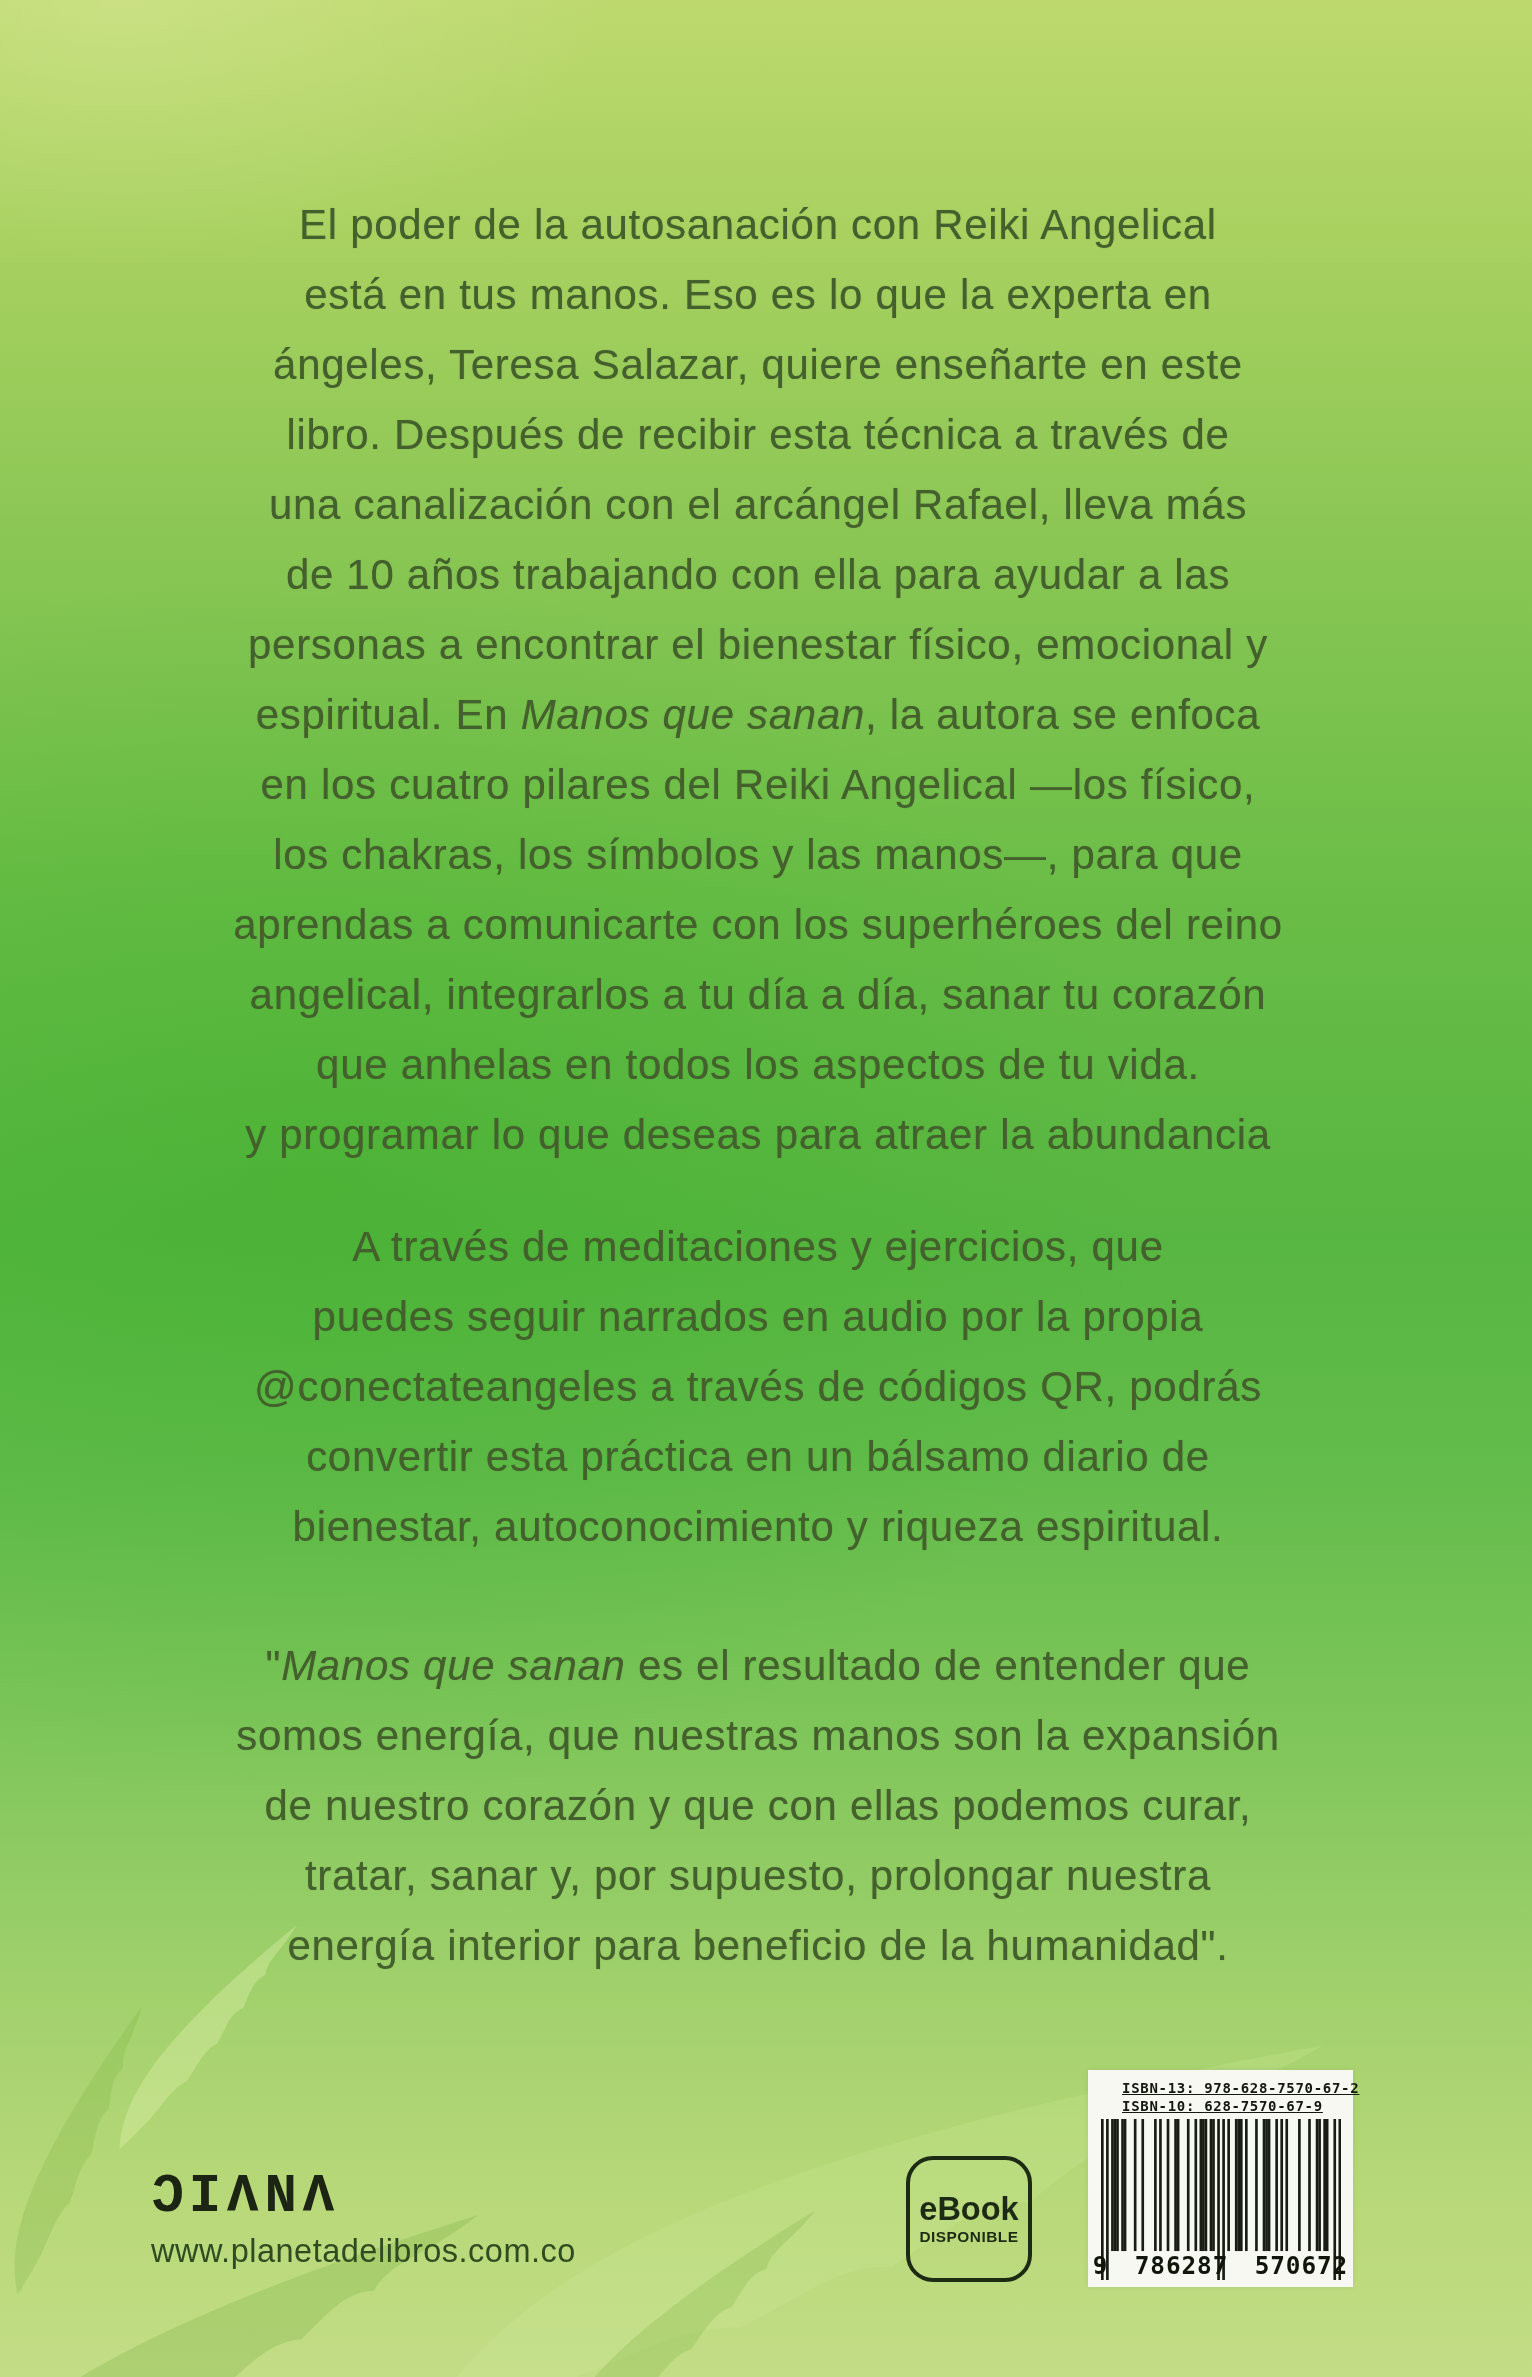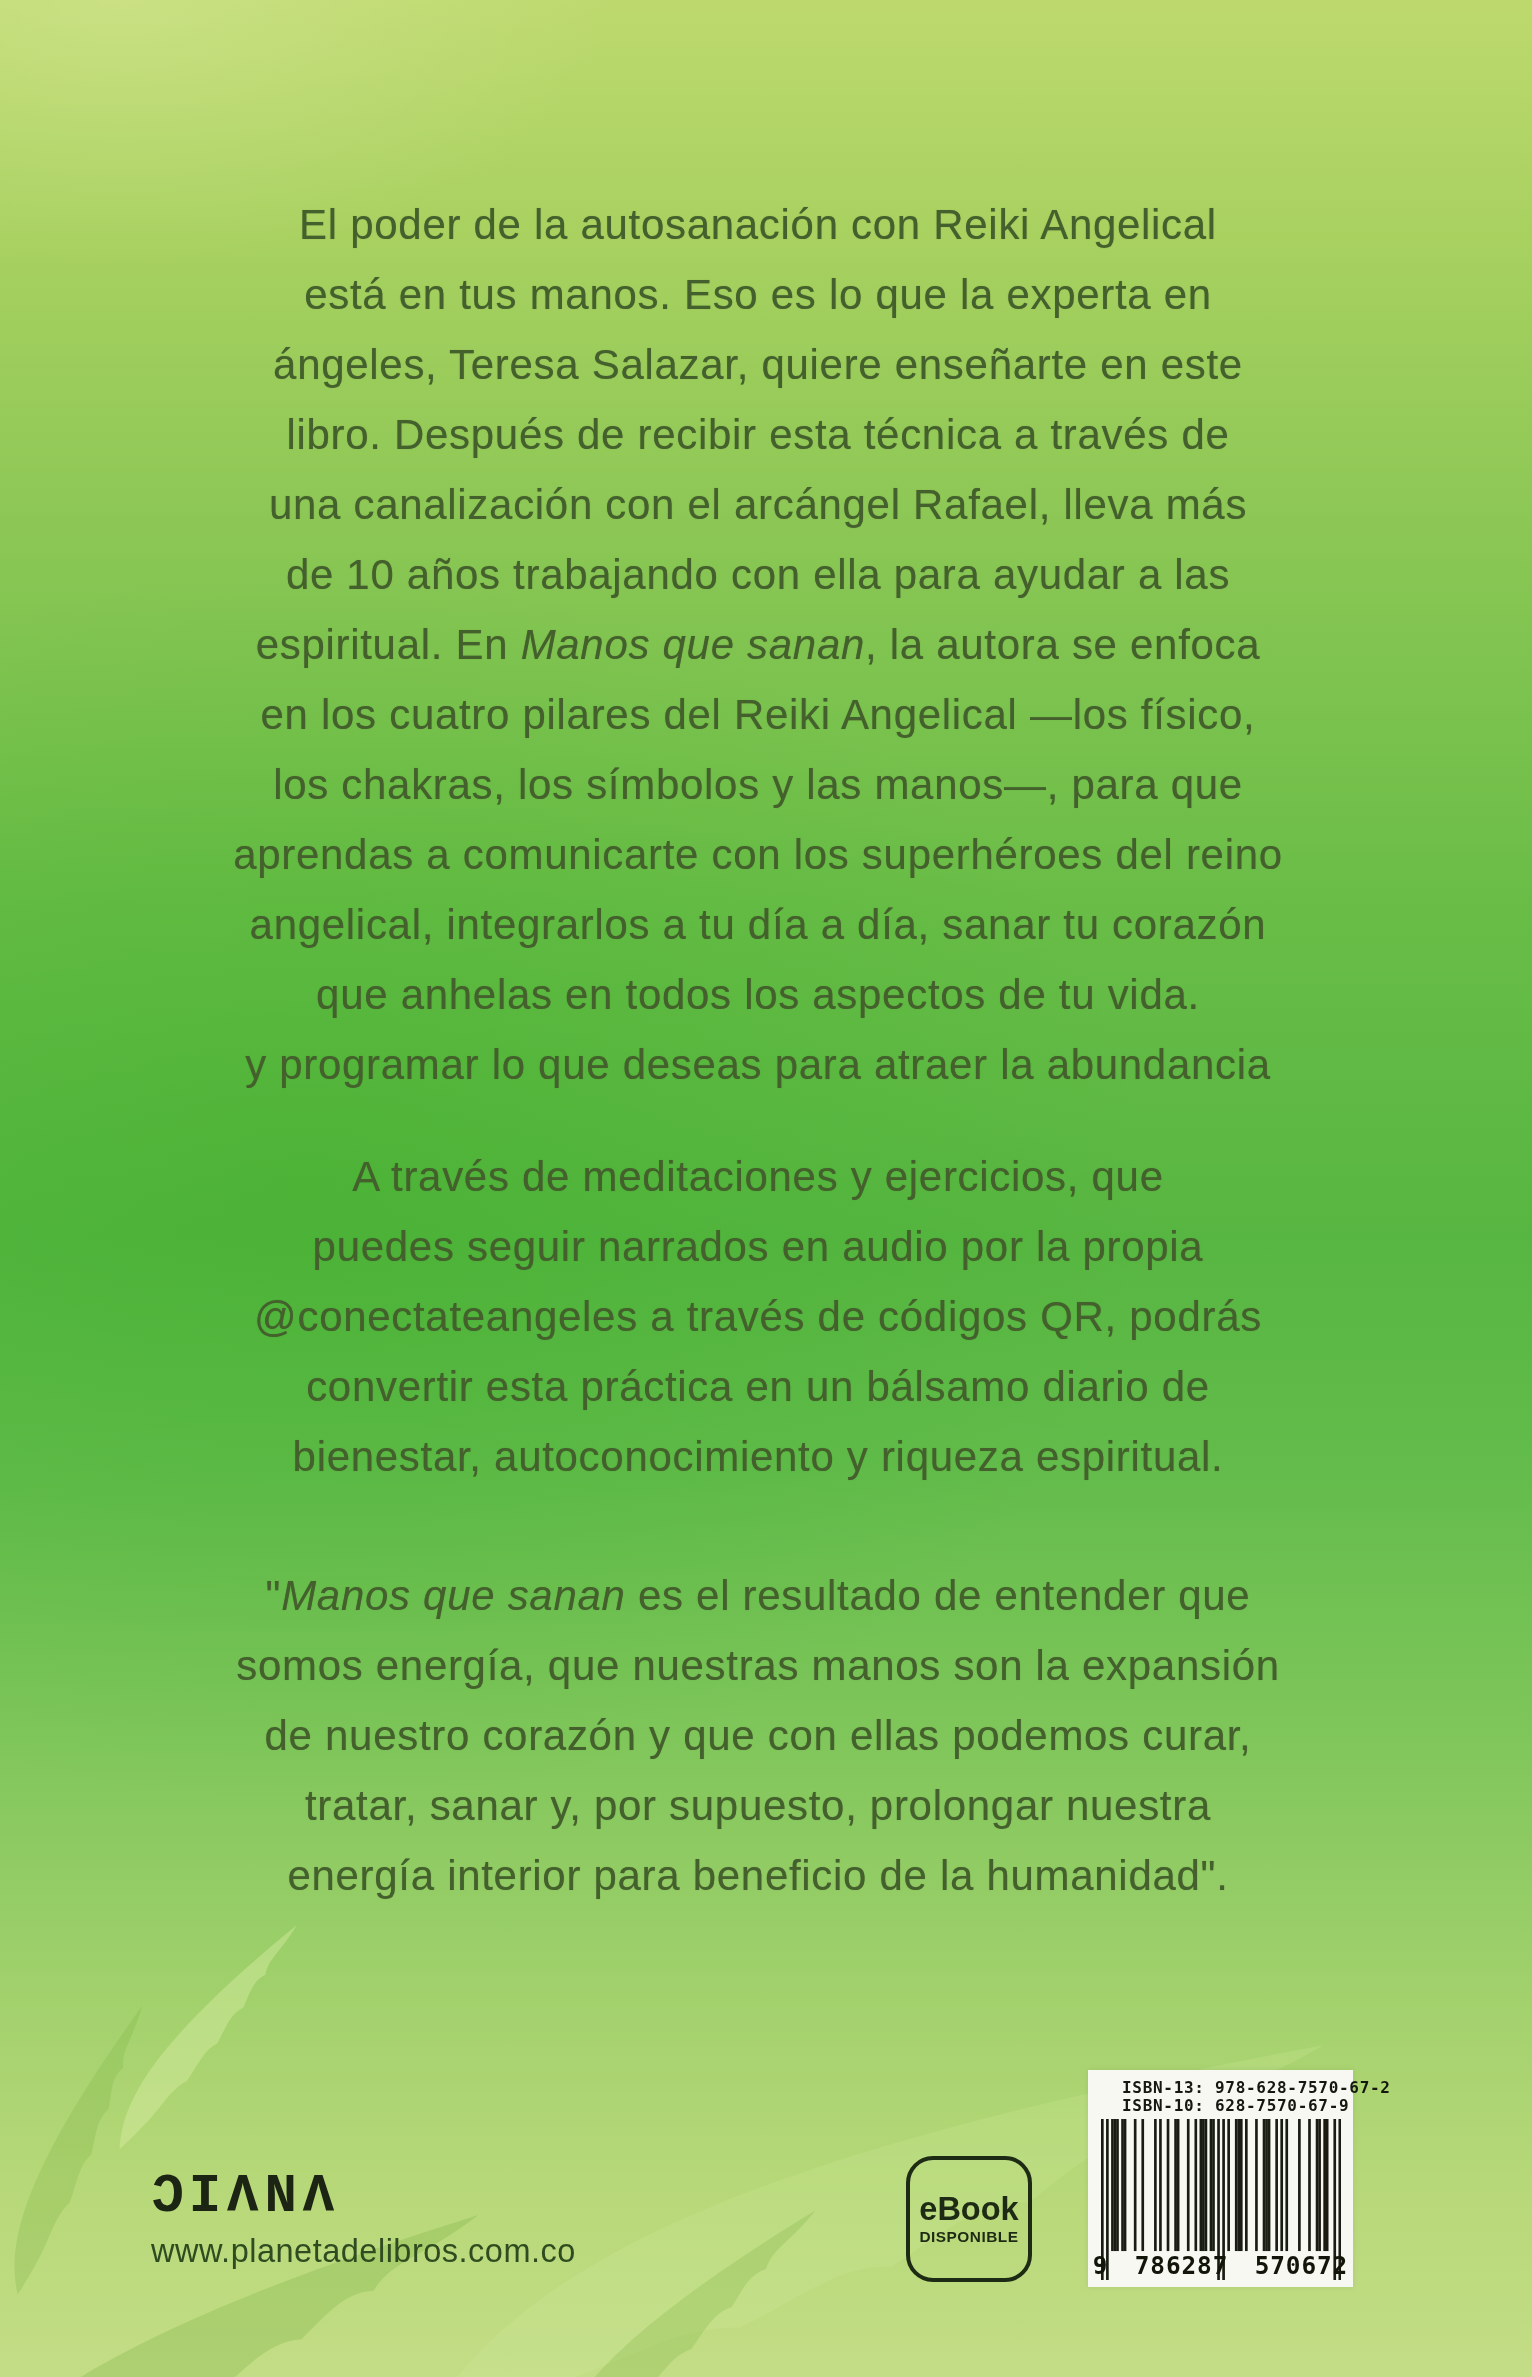--- a/index.html
+++ b/index.html
@@ -46,21 +46,21 @@
     color:var(--badge);background:transparent;
   }
   .ebook-title{font-size:32.5px;font-weight:bold;line-height:34px;}
   .ebook-sub{font-size:15.4px;font-weight:600;letter-spacing:0.5px;margin-top:2.7px;}
   .barcode{
     position:absolute;left:1088px;top:2070px;width:265px;height:217px;
     background:var(--barcode-bg);box-shadow:0 0 5.4px rgba(0,0,0,0.08);
   }
   .isbnline{
     margin-left:34px;font-family:"DejaVu Sans Mono",monospace;font-weight:bold;
-    font-size:16px;line-height:18px;letter-spacing:0.7px;color:#15180f;white-space:nowrap;
+    font-size:14px;line-height:18px;letter-spacing:0.7px;color:#15180f;white-space:nowrap;text-decoration:underline;
   }
   .isbnline.first{padding-top:9px;}
   #bars{position:absolute;left:12.6px;top:49px;width:240px;height:161px;fill:var(--bars);}
   .barnum{
     position:absolute;left:0;right:0;top:181px;text-align:center;
     font-family:"DejaVu Sans Mono",monospace;font-weight:600;font-size:24.4px;
     letter-spacing:0.9px;word-spacing:10.8px;color:#121509;
   }
 </style>
 </head>
@@ -86,20 +86,21 @@
   </svg>
 
   <main class="text-block">
     <section class="para p1">
         <div class="line"><span>El poder de la autosanación con Reiki Angelical</span></div>
         <div class="line"><span>está en tus manos. Eso es lo que la experta en</span></div>
         <div class="line"><span>ángeles, Teresa Salazar, quiere enseñarte en este</span></div>
         <div class="line"><span>libro. Después de recibir esta técnica a través de</span></div>
         <div class="line"><span>una canalización con el arcángel Rafael, lleva más</span></div>
         <div class="line"><span>de 10 años trabajando con ella para ayudar a las</span></div>
+        <div class="line"><span>personas a encontrar el bienestar físico, emocional y</span></div>
         <div class="line"><span>espiritual. En </span><span class="it">Manos que sanan</span><span>, la autora se enfoca</span></div>
         <div class="line"><span>en los cuatro pilares del Reiki Angelical —los físico,</span></div>
         <div class="line"><span>los chakras, los símbolos y las manos—, para que</span></div>
         <div class="line"><span>aprendas a comunicarte con los superhéroes del reino</span></div>
         <div class="line"><span>angelical, integrarlos a tu día a día, sanar tu corazón</span></div>
         <div class="line"><span>que anhelas en todos los aspectos de tu vida.</span></div>
         <div class="line"><span>y programar lo que deseas para atraer la abundancia</span></div>
       </section>
     <section class="para p2">
         <div class="line"><span>A través de meditaciones y ejercicios, que</span></div>

